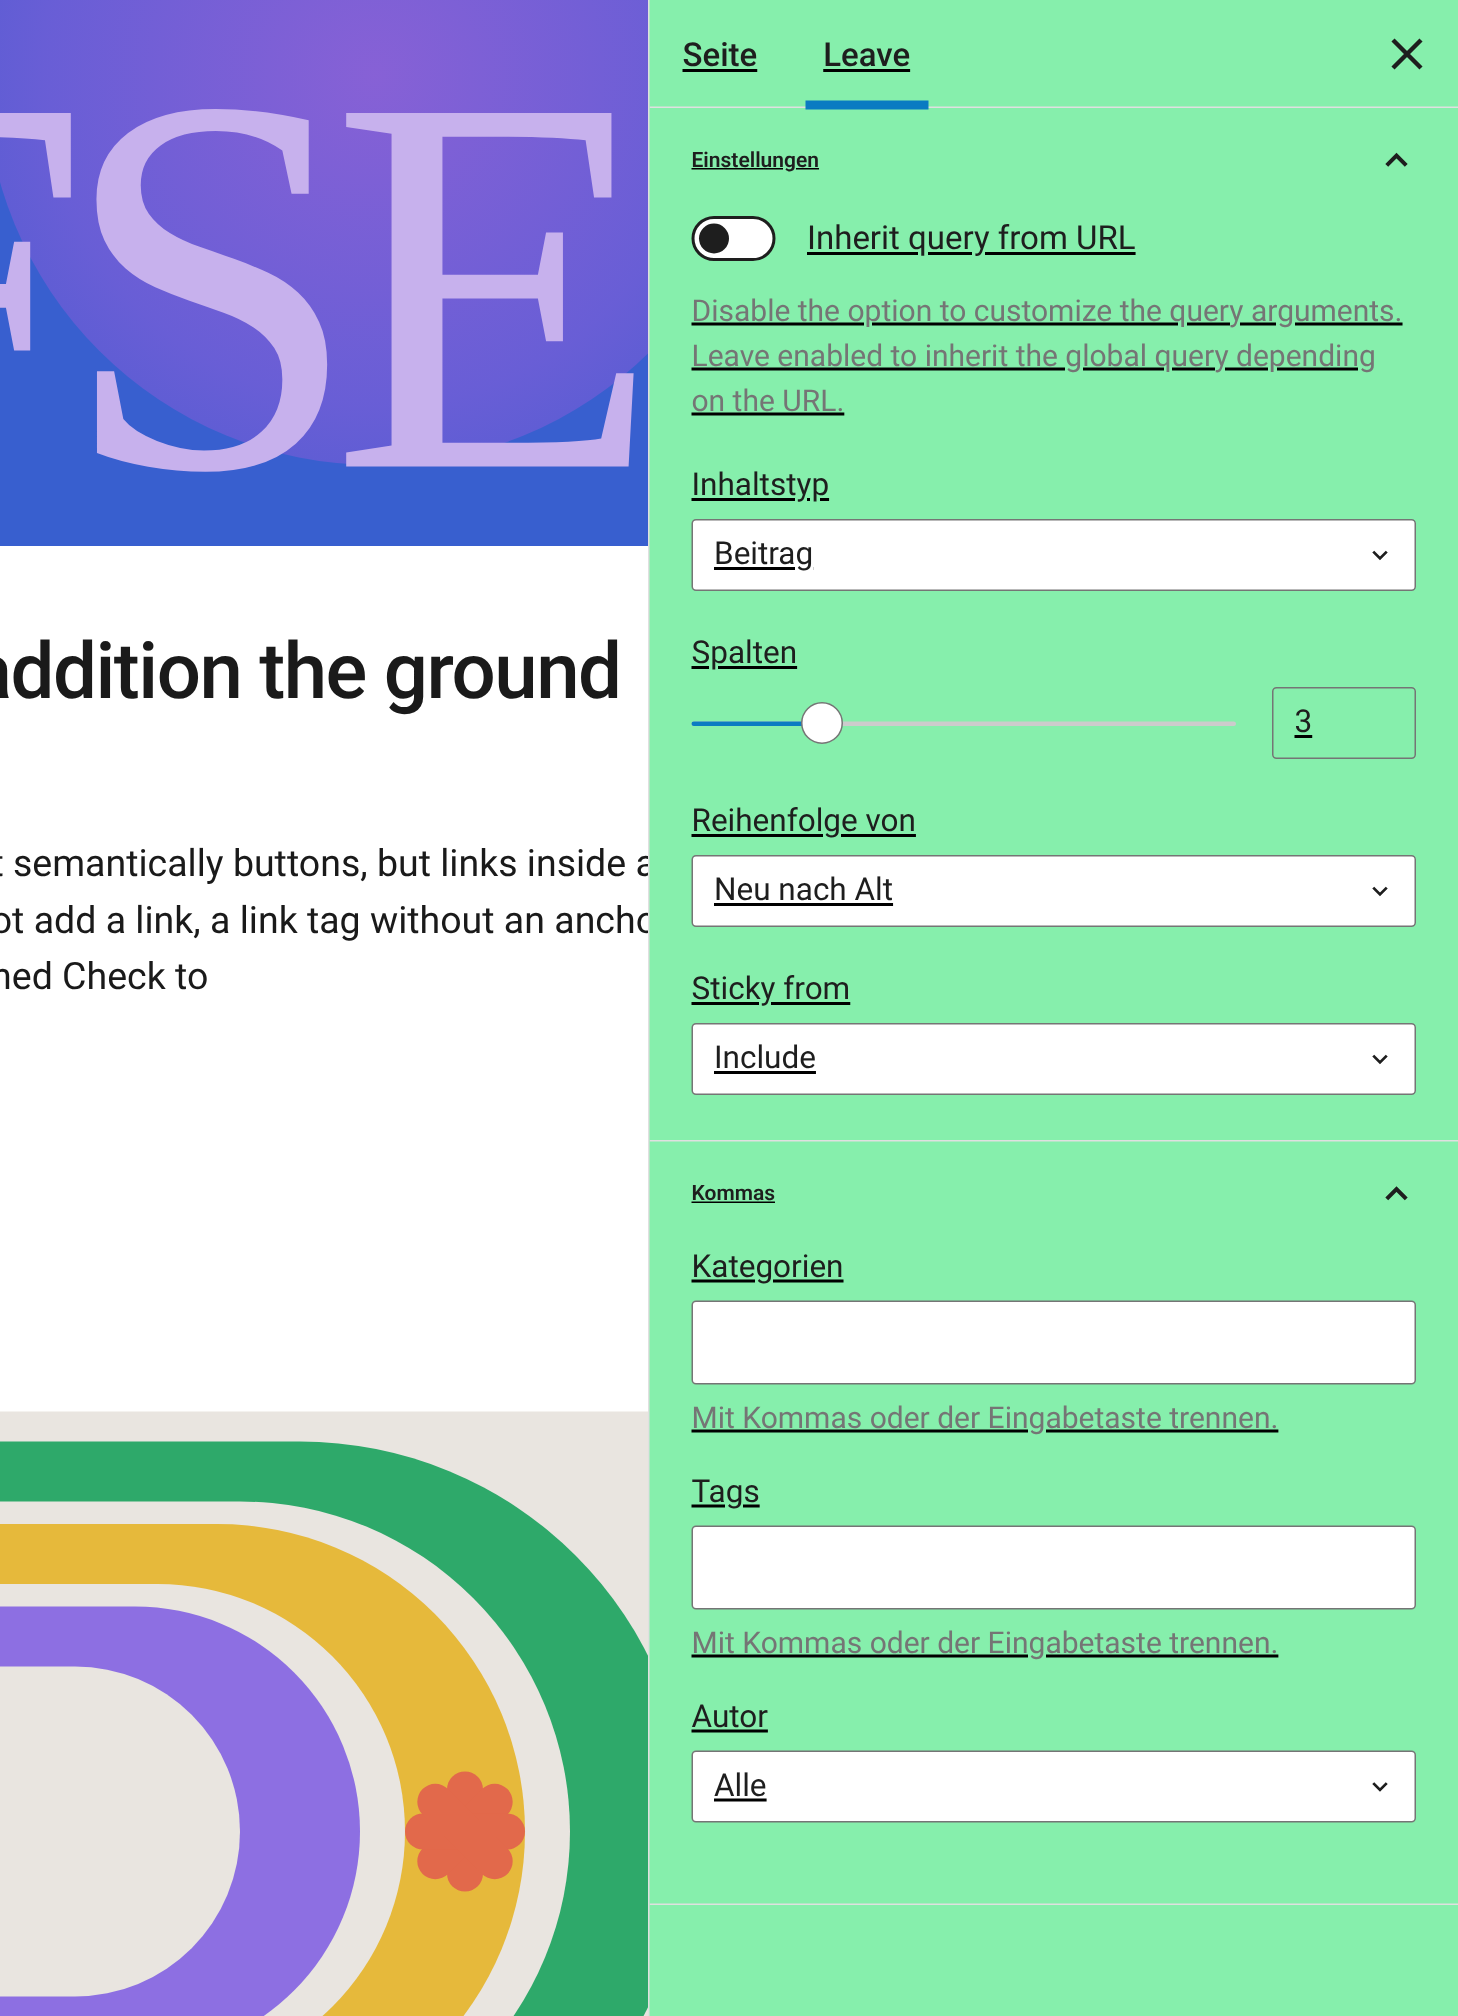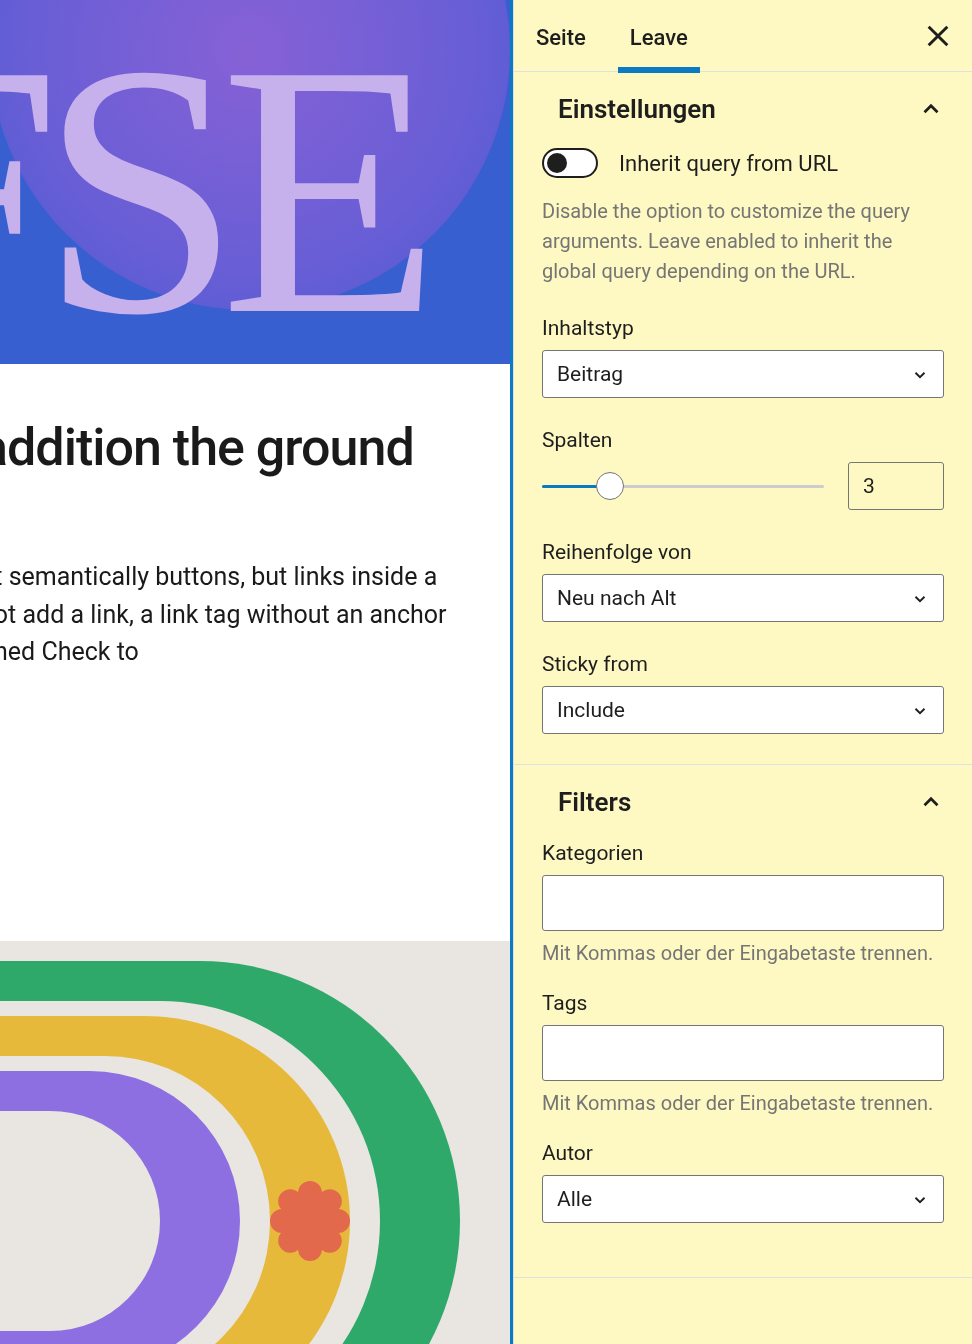--- a/index.html
+++ b/index.html
@@ -99,25 +99,26 @@
     background: #e2694b;
     border-radius: 12px;
     left: 28px; top: 0;
     transform-origin: 50% 50%;
   }
 
   
   .sidebar {
     position: absolute;
     top: 0; right: 0;
-    width: 459px;
+    width: 540px;
     height: 100%;
-    background: #fef9c3;
+    background: #86efac;
     border-left: 1px solid #e0e0e0;
     overflow: hidden;
+    text-decoration: underline;
   }
   .tabs {
     display: flex;
     align-items: center;
     height: 72px;
     border-bottom: 1px solid #e0e0e0;
     padding: 0 10px 0 0;
     position: relative;
   }
   .tab {
@@ -151,24 +152,23 @@
     padding: 22px 28px 30px 28px;
   }
   .panel-header {
     display: flex;
     justify-content: space-between;
     align-items: center;
     cursor: pointer;
     margin-bottom: 24px;
   }
   .panel-header h3 {
-    font-size: 26px;
+    font-size: 14px;
     font-weight: 600;
     color: #1e1e1e;
-    margin-left: 16px;
   }
   .chev {
     width: 26px; height: 26px;
   }
   .chev svg { width: 100%; height: 100%; stroke: #1e1e1e; }
 
   .toggle-row {
     display: flex;
     align-items: center;
     gap: 21px;
@@ -392,21 +392,21 @@
         <span>Include</span>
         <span class="caret"><svg viewBox="0 0 24 24" fill="none" stroke-width="2.5">
               <path d="M6 9l6 6 6-6"></path>
             </svg></span>
       </div>
     </div>
   </div>
 
   <div class="panel-section filters-section">
     <div class="panel-header">
-      <h3>Filters</h3>
+      <h3>Kommas</h3>
       <div class="chev">
         <svg viewBox="0 0 24 24" fill="none" stroke-width="2.5">
             <path d="M6 15l6-6 6 6"></path>
           </svg>
       </div>
     </div>
 
     <div class="field">
       <div class="field-label">Kategorien</div>
       <div class="text-input"></div>

